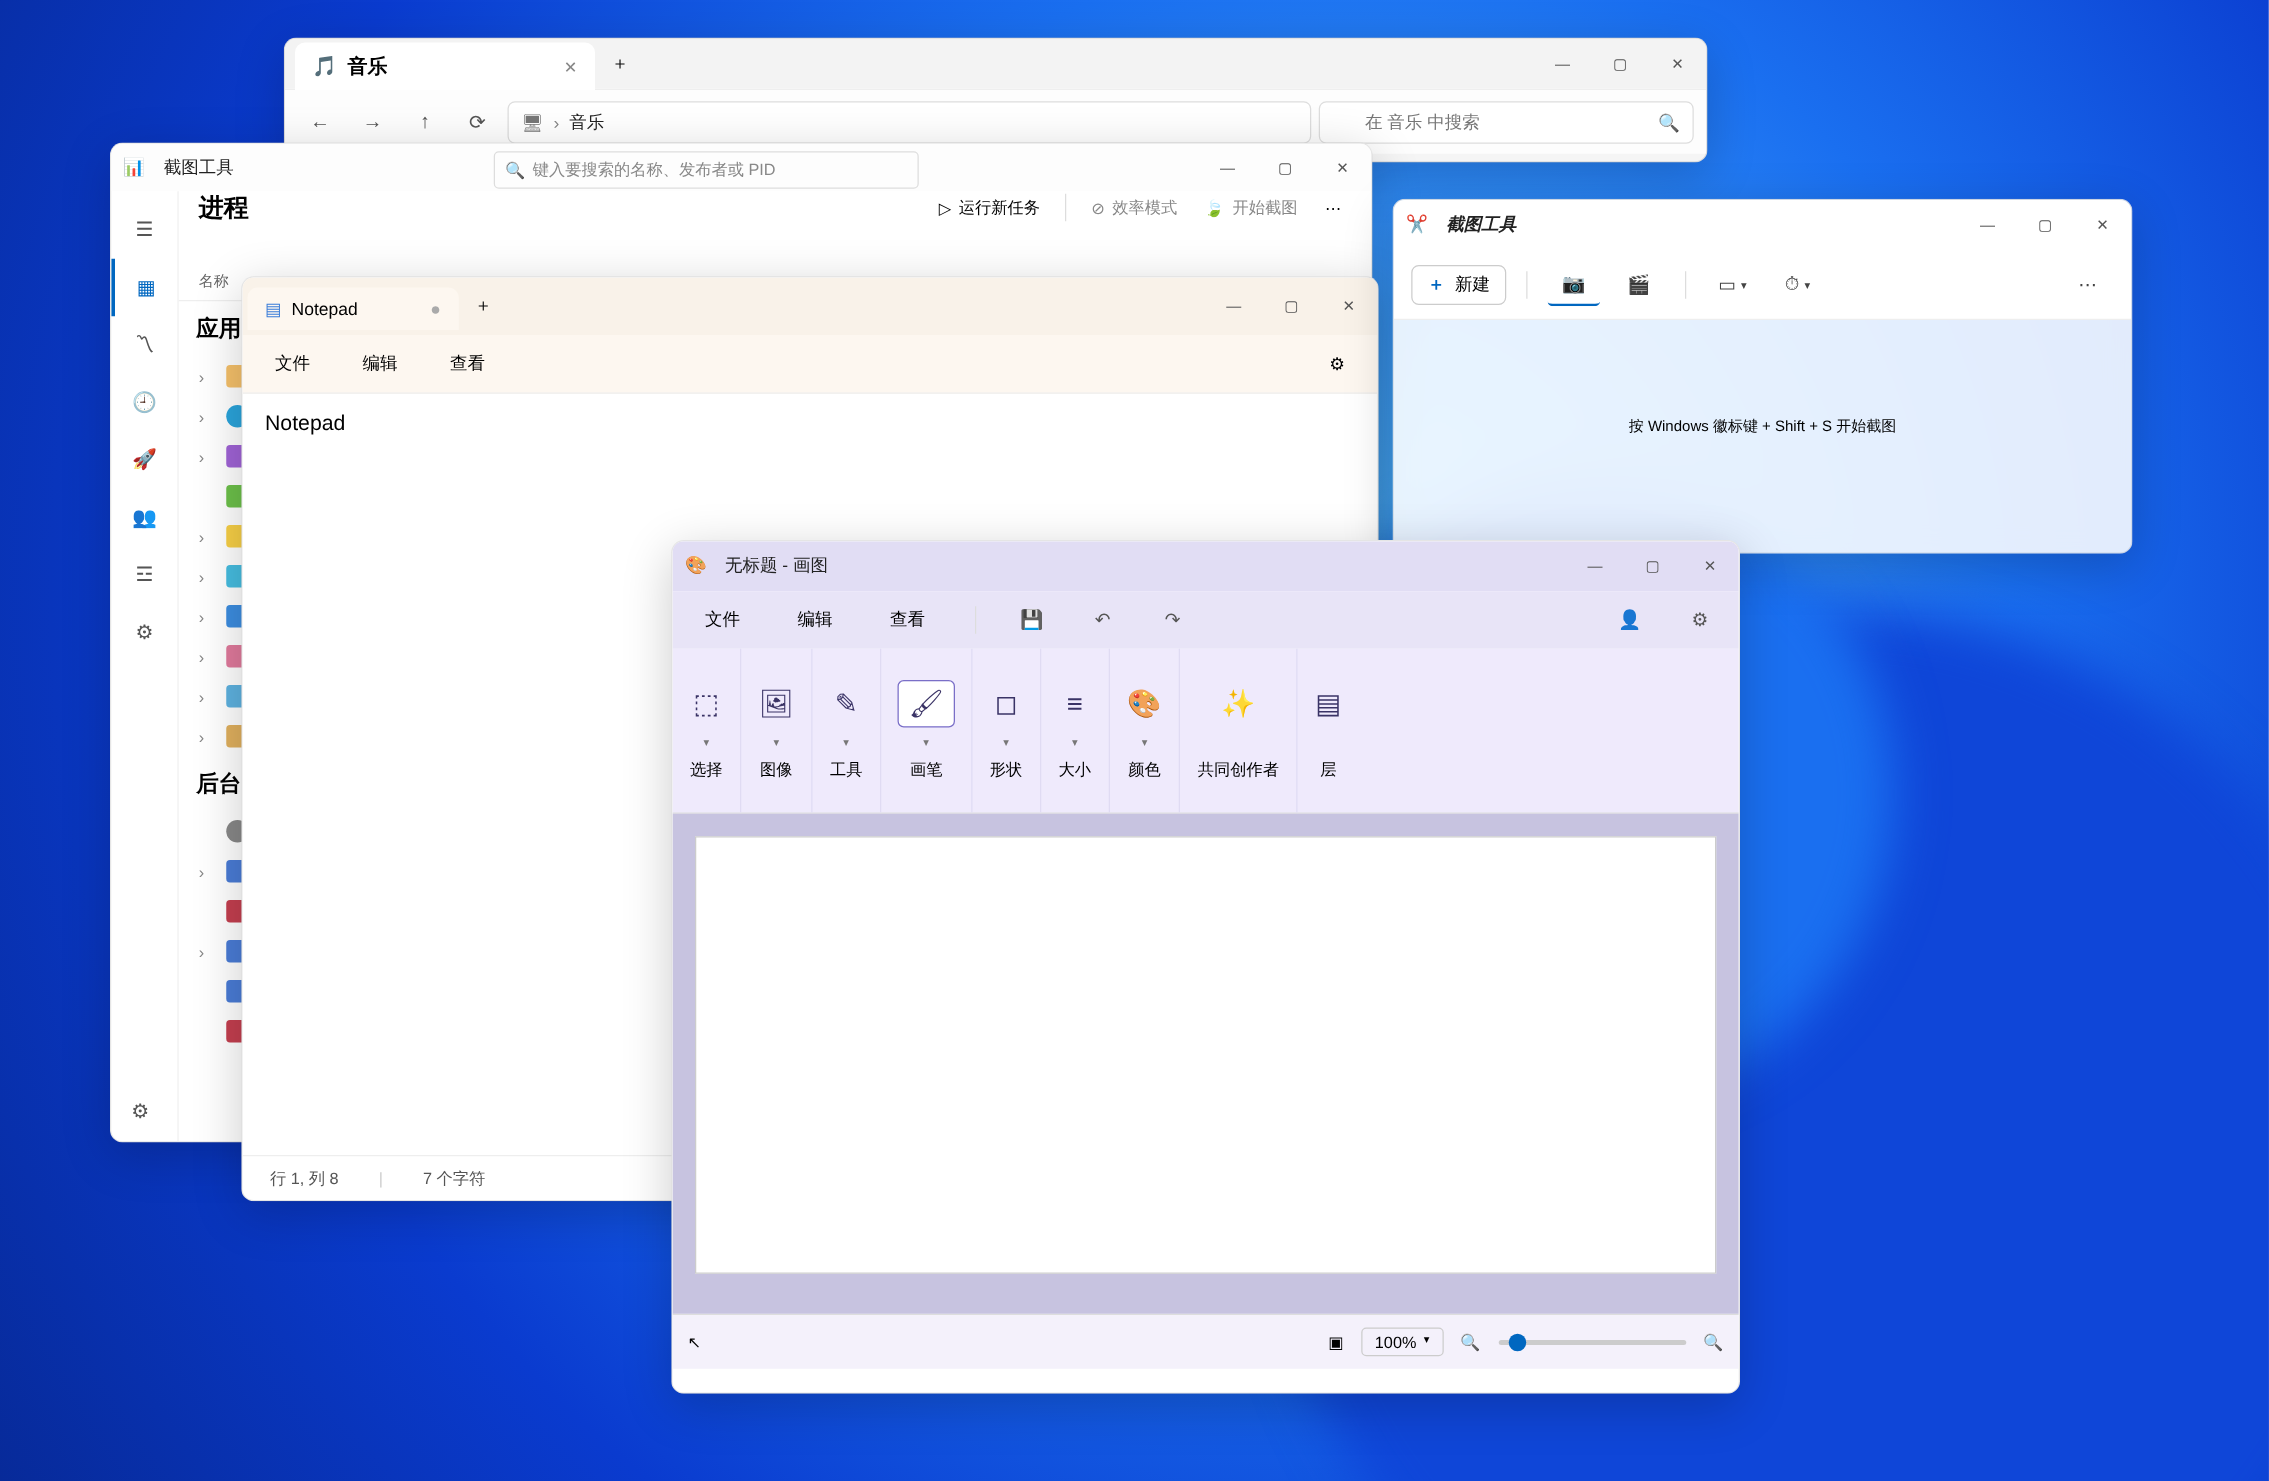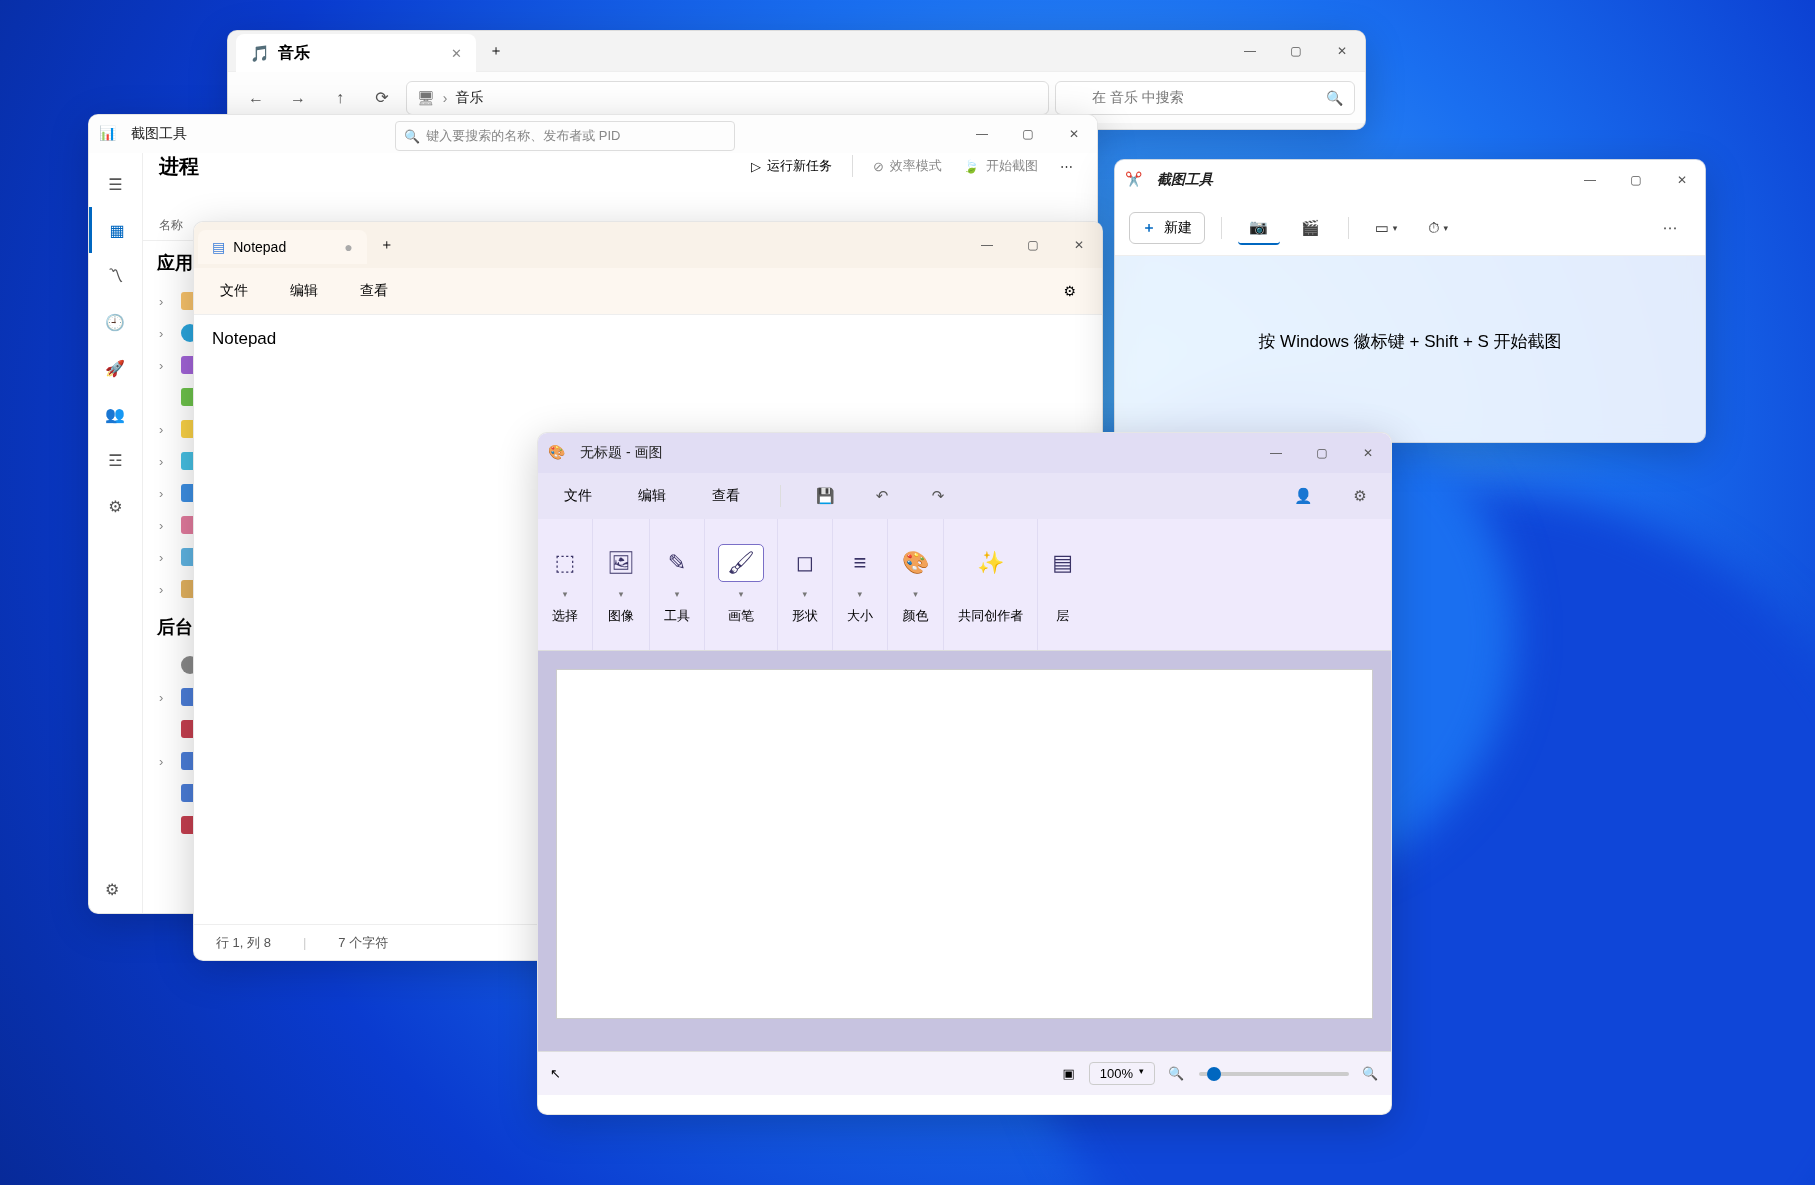--- a/index.html
+++ b/index.html
@@ -62,21 +62,21 @@
   #notepad .content{padding:14px 18px;font-size:17px;}
   #notepad .status{position:absolute;bottom:0;left:0;right:0;height:36px;border-top:1px solid #eee;display:flex;align-items:center;gap:32px;padding:0 22px;font-size:13px;color:#555;}
 
   
   #snip{left:1114px;top:159px;width:592px;height:284px;background:rgba(255,255,255,.88);backdrop-filter:blur(10px);}
   #snip .titlebar{height:40px;background:#fff;}
   #snip .bar{display:flex;align-items:center;gap:10px;height:56px;padding:0 14px;background:#fff;border-bottom:1px solid #eee;}
   #snip .newbtn{display:flex;align-items:center;gap:8px;border:1px solid #ccc;border-radius:6px;padding:6px 12px;font-size:14px;}
   #snip .modebtn{width:42px;height:34px;display:flex;align-items:center;justify-content:center;border-radius:4px;font-size:15px;color:#444;}
   #snip .modebtn.active{border-bottom:2px solid #0067c0;color:#0067c0;}
-  #snip .msg{display:flex;align-items:center;justify-content:center;height:170px;font-size:17px;}
+  #snip .msg{display:flex;align-items:center;justify-content:center;height:170px;font-size:12px;}
 
   
   #paint{left:537px;top:432px;width:855px;height:683px;background:#fff;}
   #paint .titlebar{background:#e1ddf4;height:40px;}
   #paint .menubar{display:flex;align-items:center;gap:22px;height:46px;padding:0 14px;background:#e8e4f7;font-size:15px;}
   #paint .menubar .ico{width:34px;height:34px;display:flex;align-items:center;justify-content:center;color:#555;font-size:15px;}
   #paint .ribbon{display:flex;height:132px;background:#efeafc;border-bottom:1px solid #ddd;}
   #paint .rgroup{display:flex;flex-direction:column;align-items:center;justify-content:center;padding:8px 14px;border-right:1px solid #e0dbf3;font-size:13px;gap:8px;}
   #paint .rgroup .ricon{font-size:22px;height:36px;display:flex;align-items:center;color:#3a3366;}
   #paint .rgroup .chev{font-size:9px;color:#777;}

